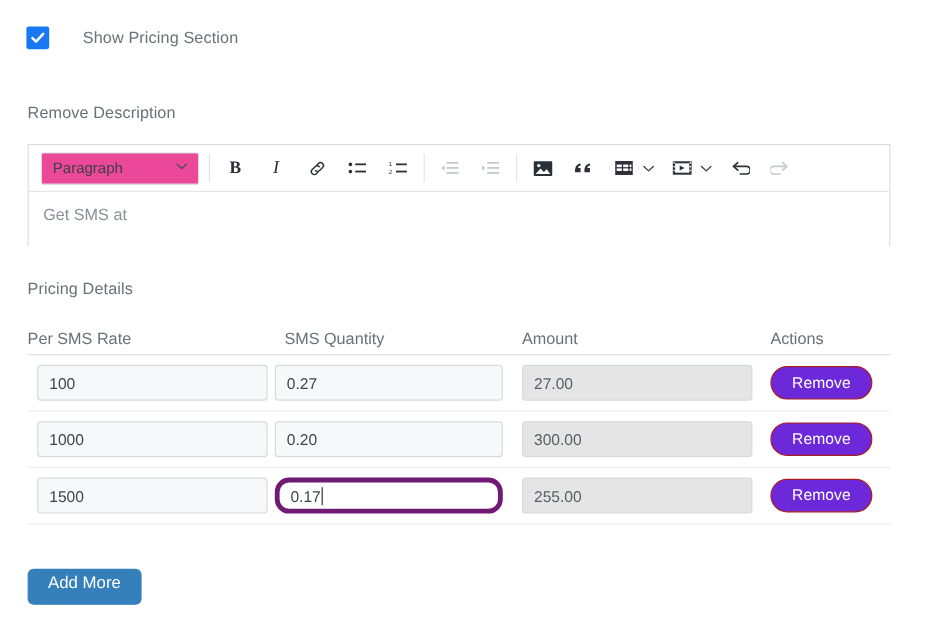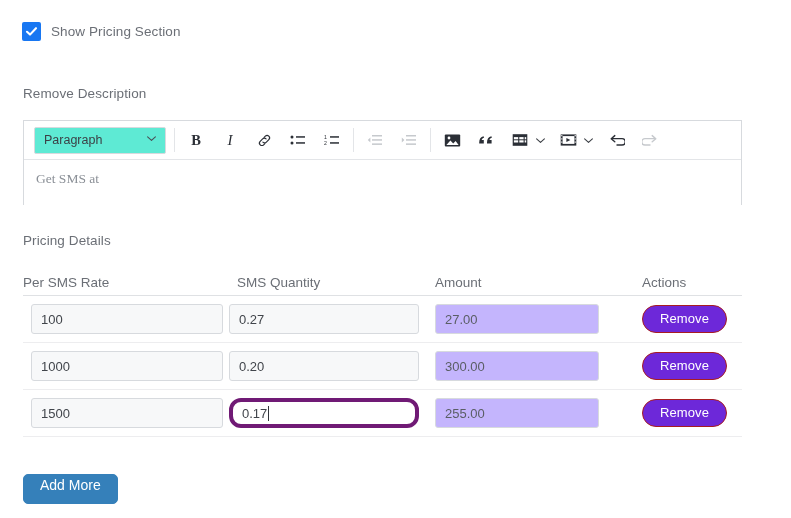--- a/index.html
+++ b/index.html
@@ -8,21 +8,21 @@
     width: 791px; height: 518px;
     background: #ffffff;
     font-family: "Liberation Sans", sans-serif;
     overflow: hidden;
   }
   .page { position: relative; width: 791px; height: 518px; background:#fff; }
 
   
   .check-row {
     position: absolute; left: 22px; top: 22px;
-    display: flex; align-items: center; gap: 10px;
+    display: flex; align-items: center; gap: 28px;
   }
   .cbox {
     width: 19px; height: 19px; border-radius: 2px;
     background: #1877f2; display: flex; align-items: center; justify-content: center;
     flex: 0 0 auto;
   }
   .cbox svg { display: block; }
   .check-label {
     font-size: 13.5px; color: #6b6f76; letter-spacing: .1px; white-space: nowrap;
   }
@@ -38,37 +38,36 @@
   .editor {
     position: absolute; left: 23px; top: 120px; width: 719px; height: 85px;
     border: 1px solid #d7dade; background: #fff;
   }
   .ed-toolbar {
     height: 39px; border-bottom: 1px solid #e3e5e8; background: #fff;
     display: flex; align-items: center; padding: 0 6px; gap: 0;
   }
   .tb-select {
     width: 132px; height: 27px; margin-left: 4px;
-    border: 1px solid #d7dade; border-radius: 2px; background:#5eead4;
+    border: 1px solid #d7dade; border-radius: 2px; background:#ec4899;
     display: flex; align-items: center; justify-content: space-between;
     padding: 0 8px 0 9px; font-size: 12.5px; color:#3b3f45; cursor: pointer;
   }
   .tb-sep { width: 1px; height: 24px; background: #e3e5e8; margin: 0 8px; flex:0 0 auto;}
   .tb-btn {
     width: 26px; height: 26px; display:flex; align-items:center; justify-content:center;
     cursor:pointer; flex: 0 0 auto; color:#2b2f36;
   }
   .tb-gap { width: 8px; flex:0 0 auto; }
   .tb-btn.dim { color:#c6c9cd; cursor:default; }
   .tb-chev { width:14px; display:flex;align-items:center;justify-content:center;color:#3b3f45;cursor:pointer;flex:0 0 auto;}
   .tb-btn svg, .tb-chev svg { display:block; }
   .ed-body {
     height: 45px; padding: 11px 12px; font-size: 13.5px; color:#8b9097;
     background:#fff;
-    font-family:Liberation Serif, serif;
   }
 
   
   .tbl { position: absolute; left: 23px; top: 268px; width: 719px; }
   .thead {
     display:flex; align-items:flex-end; height: 28px;
     border-bottom: 1px solid #dfe1e4;
   }
   .th { font-size: 13.5px; color:#6b6f76; padding-bottom: 5px; }
   .c1 { width: 206px; padding-left: 8px;}
@@ -80,21 +79,21 @@
     border-bottom: 1px solid #ededef;
   }
   .cell { display:flex; align-items:center; }
   .inp {
     height: 30px; border: 1px solid #d7dade; border-radius: 3px;
     background: #f7f8f9; font-size: 13px; color:#41454b;
     display:flex; align-items:center; padding: 0 9px;
   }
   .inp.qty { width: 192px; }
   .inp.rate { width: 190px; }
-  .inp.amt { width: 164px; background:#c4b5fd; color:#5a5e65; }
+  .inp.amt { width: 192px; background:#e5e5e5; color:#5a5e65; }
   .inp.focused {
     background:#fff; border:4px solid #701a75; border-radius: 12px; text-align: right;
   }
   .caret {
     display:inline-block; width:1px; height:15px; background:#31343a; margin-left:1px;
   }
   .btn-remove {
     background: #6d28d9; border: 1px solid #a81c22; color:#fff;
     font-size: 13px; border-radius: 16px; padding: 6px 17px 7px;
     cursor: pointer; line-height:1; letter-spacing:.1px;

